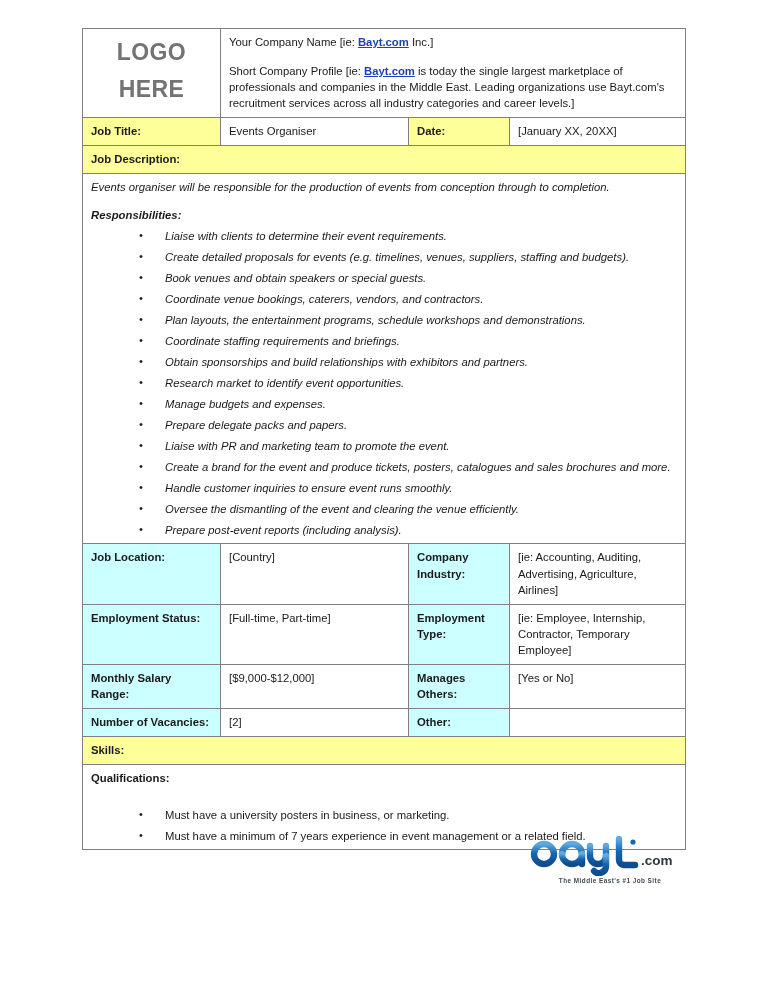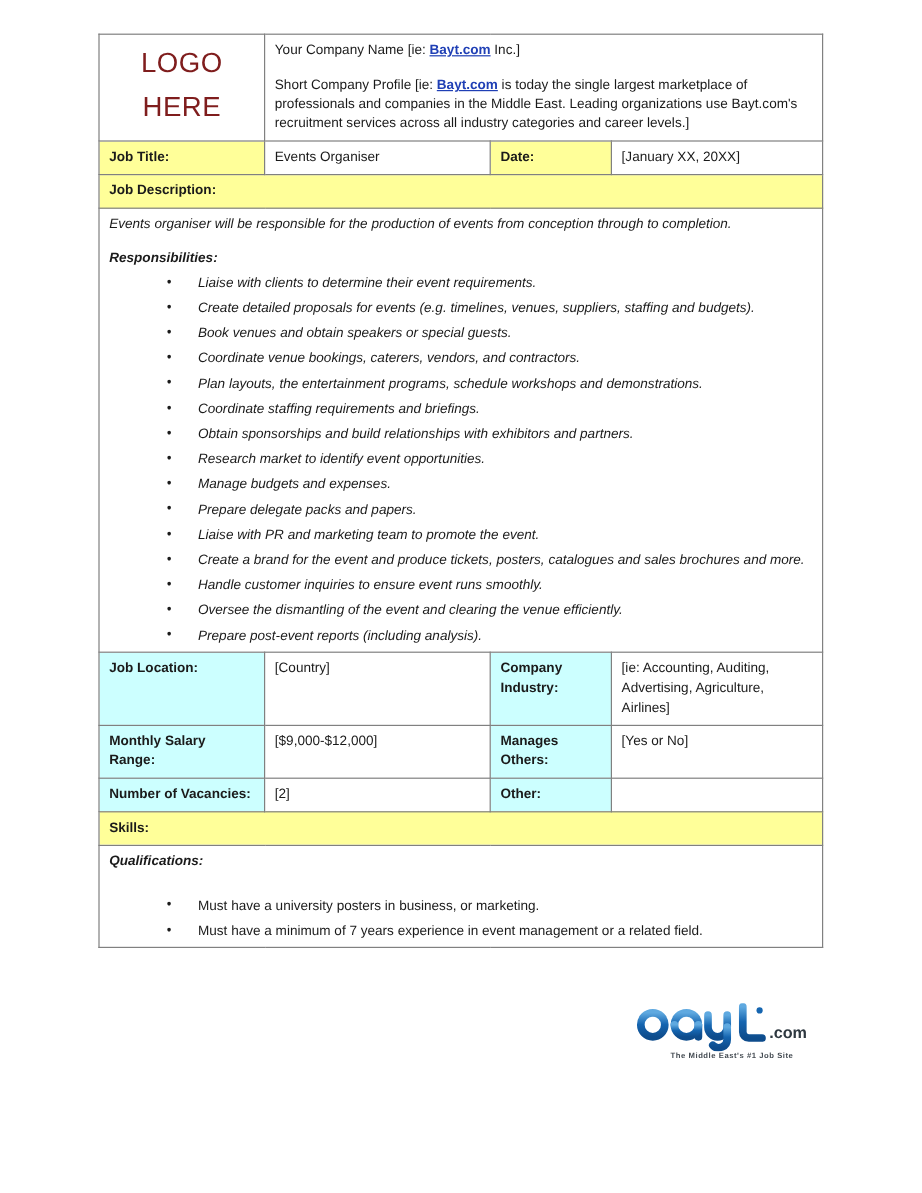--- a/index.html
+++ b/index.html
@@ -41,24 +41,24 @@
   .bold   { font-weight: bold; margin-top: 28px; }
 
   
   .logo-cell {
     text-align: center;
     vertical-align: middle;
     padding: 6px 4px;
   }
   .logo-text {
     font-size: 23px;
-    font-weight: normal;
+    font-weight: bold;
     line-height: 1.62;
     letter-spacing: 0.4px;
-    color: #7f1d1d;
+    color: #737373;
   }
   
   .company-cell { padding: 9px 10px 11px 10px; }
   .company-line { margin: 0 0 13px 0; }
   .company-line:last-child { margin-bottom: 0; }
   .company-line .lead { font-weight: normal; }
   a.link {
     color: #1f3fb5;
     text-decoration: underline;
     font-weight: bold;
@@ -80,21 +80,21 @@
   }
   ul.bullets li:last-child { margin-bottom: 0; }
   ul.bullets li:before {
     content: "\2022";
     position: absolute;
     left: -26px;
     top: -1px;
     font-size: 11px;
   }
   .qual-cell { padding: 9px 10px 10px 10px; }
-  .qual-head { margin: 0 0 22px 0; font-weight: bold; font-style: italic; }
+  .qual-head { margin: 0 0 22px 0; font-weight: bold; }
 
   
   .detail-label { font-weight: bold; padding: 7px 8px 8px 8px; }
   .detail-value { padding: 7px 8px 8px 10px; }
 
   
   .footer-logo {
     position: absolute;
     left: 527px;
     top: 836px;
@@ -172,20 +172,26 @@
         </td>
       </tr>
 
       <tr>
         <td class="cyan detail-label">Job Location:</td>
         <td class="detail-value">[Country]</td>
         <td class="cyan detail-label">Company Industry:</td>
         <td class="detail-value">[ie: Accounting, Auditing, Advertising, Agriculture, Airlines]</td>
       </tr>
       <tr>
+        <td class="cyan detail-label">Employment Status:</td>
+        <td class="detail-value">[Full-time, Part-time]</td>
+        <td class="cyan detail-label">Employment Type:</td>
+        <td class="detail-value">[ie: Employee, Internship, Contractor, Temporary Employee]</td>
+      </tr>
+      <tr>
         <td class="cyan detail-label">Monthly Salary Range:</td>
         <td class="detail-value">[$9,000-$12,000]</td>
         <td class="cyan detail-label">Manages Others:</td>
         <td class="detail-value">[Yes or No]</td>
       </tr>
       <tr>
         <td class="cyan detail-label">Number of Vacancies:</td>
         <td class="detail-value">[2]</td>
         <td class="cyan detail-label">Other:</td>
         <td class="detail-value"></td>

